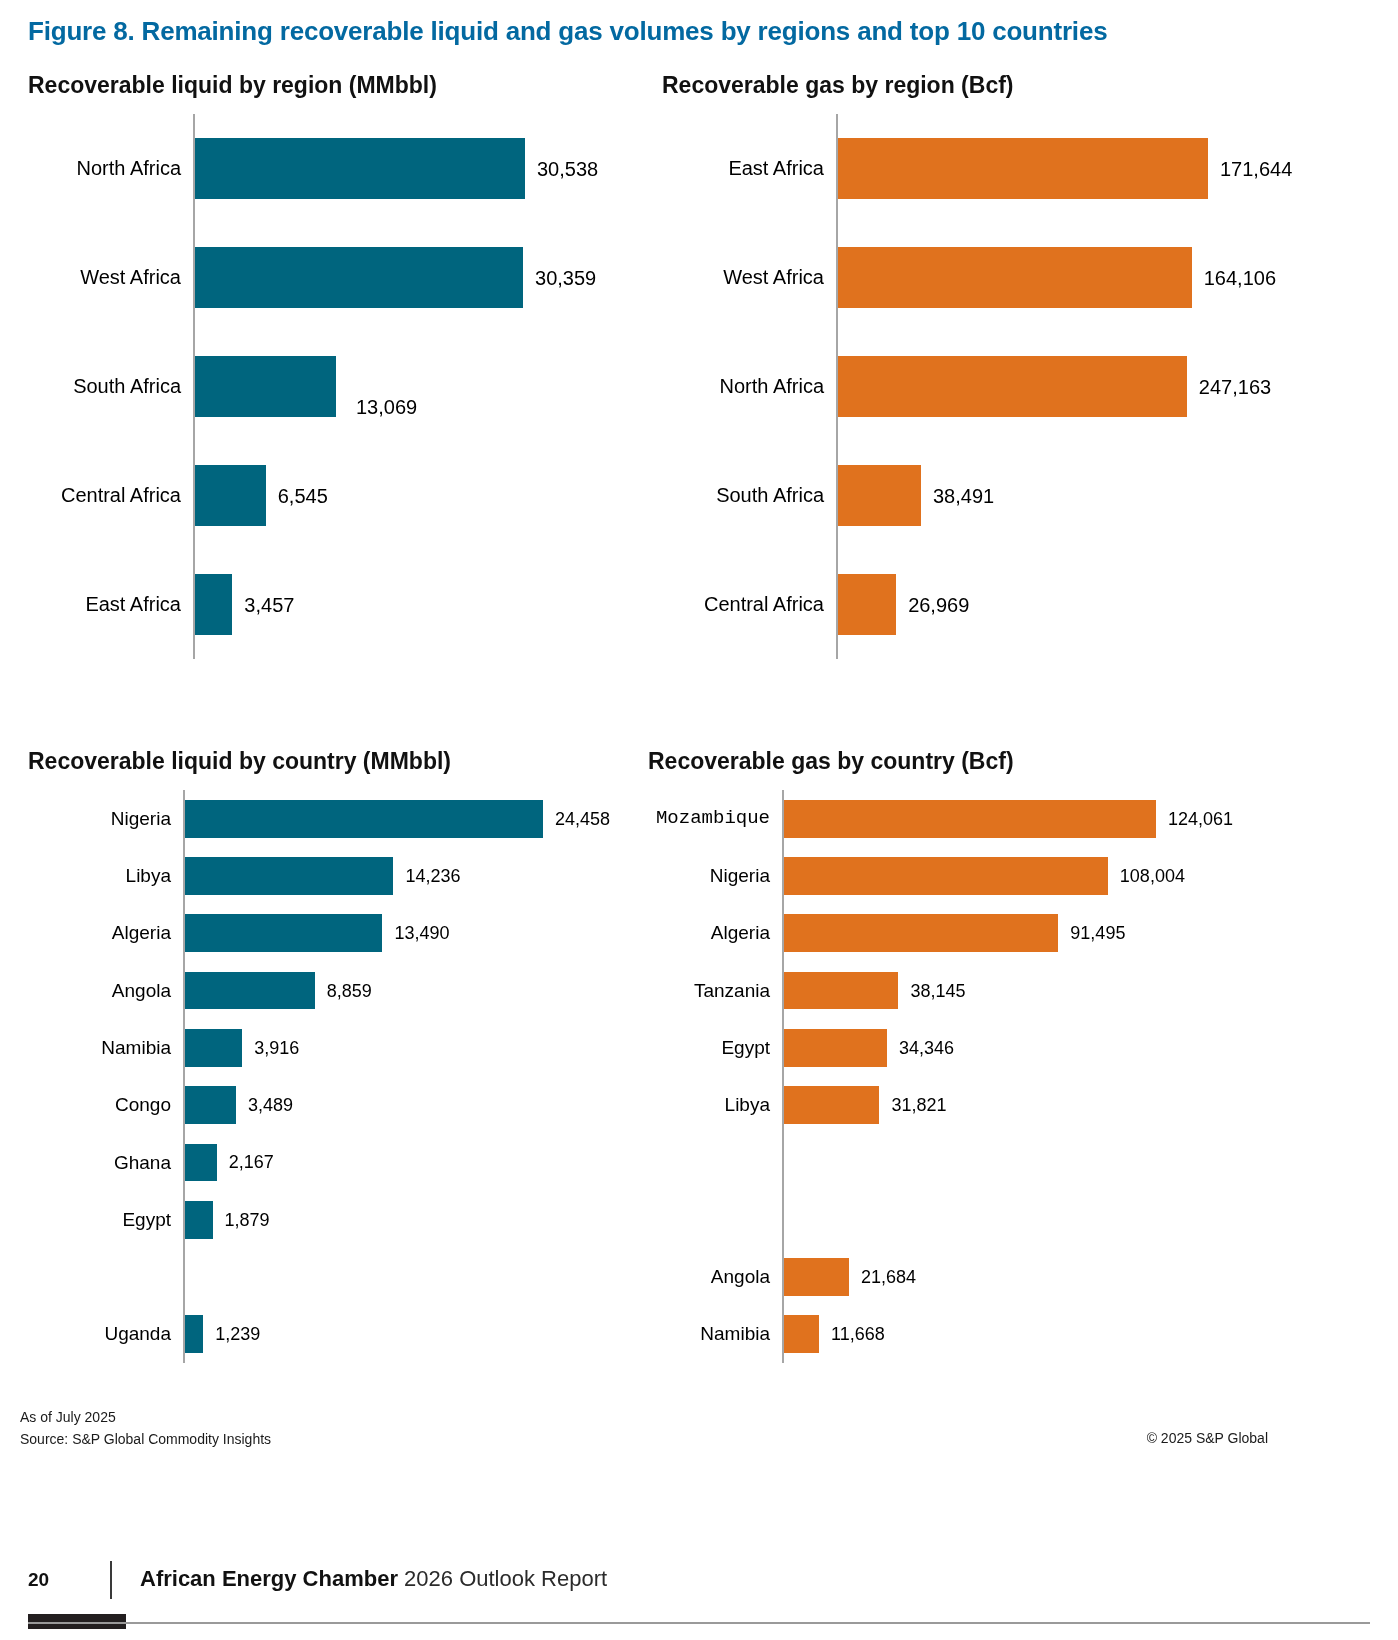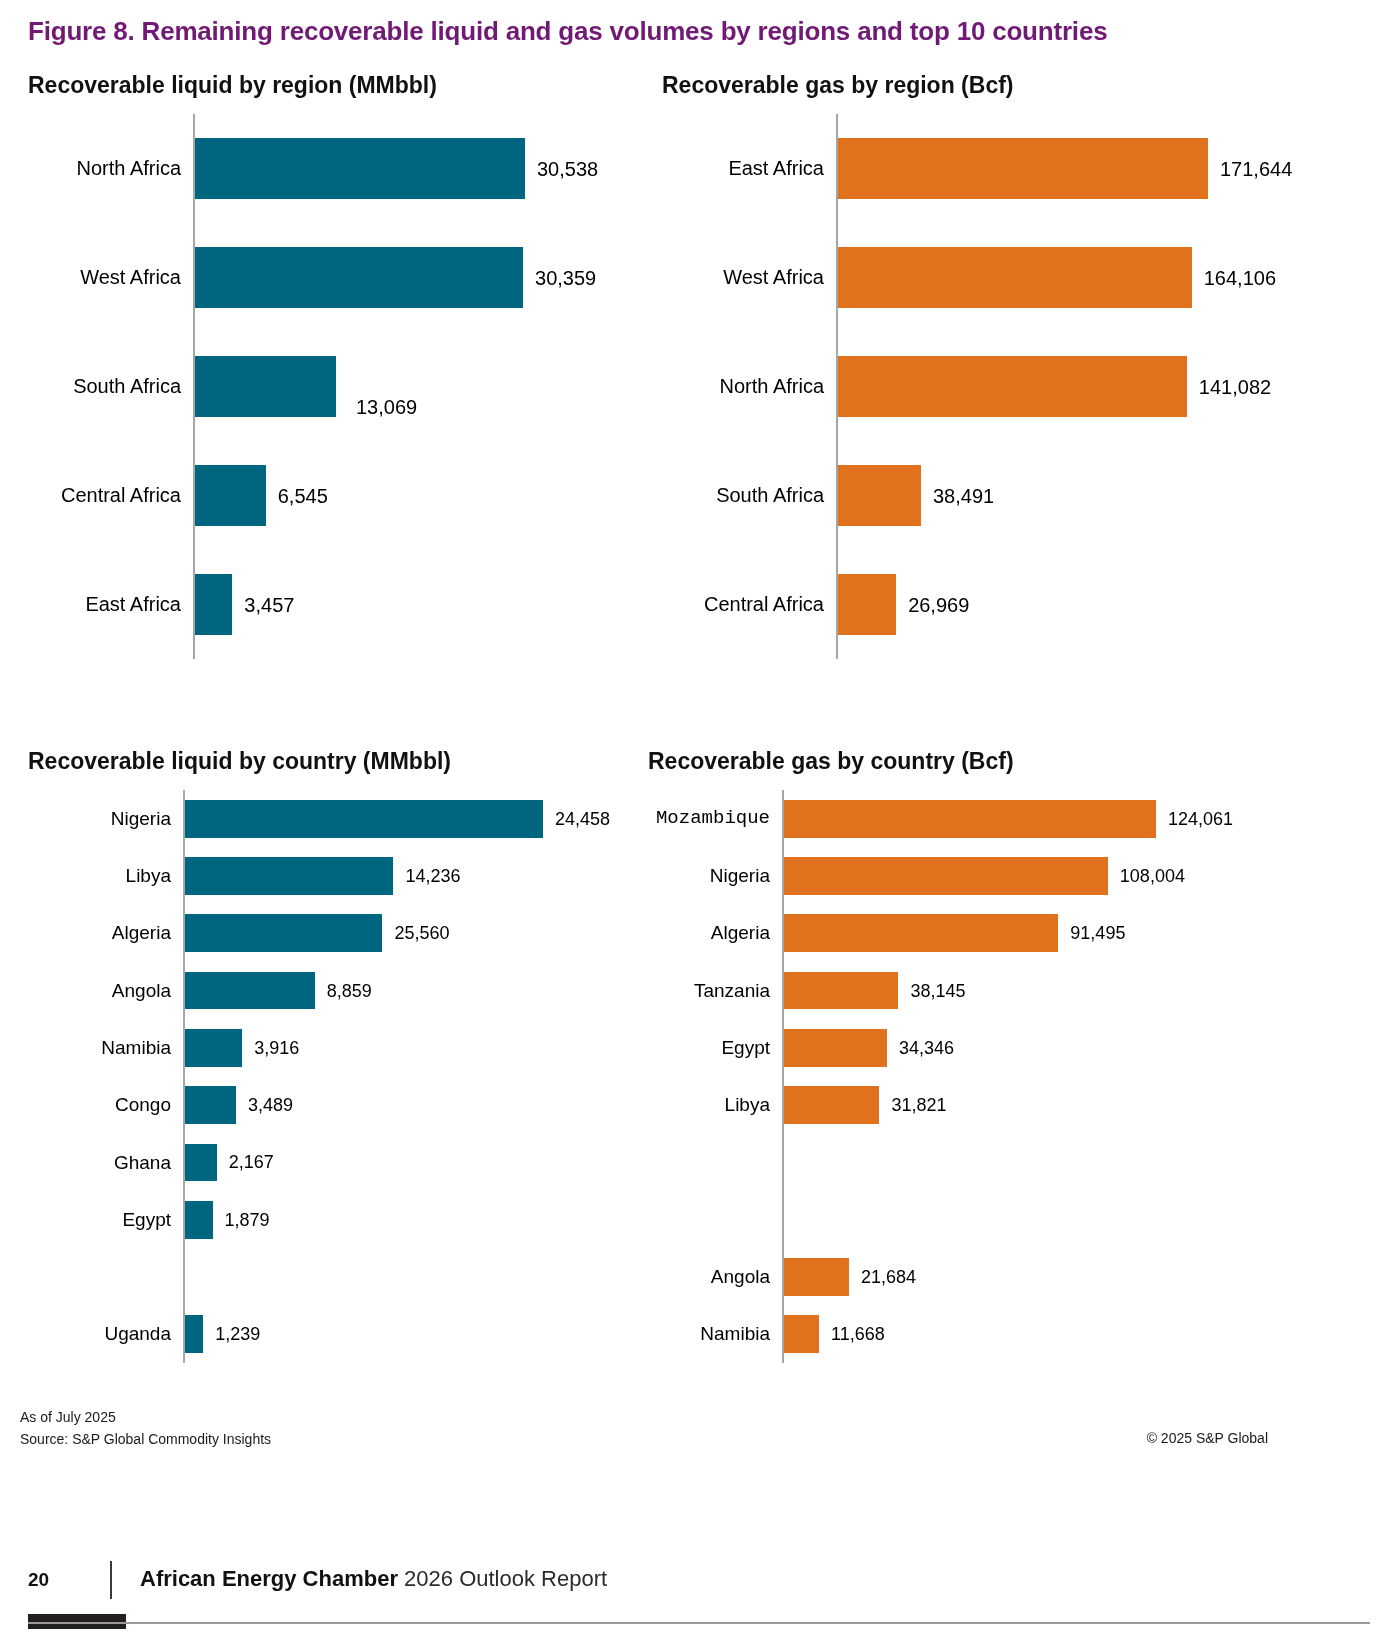--- a/index.html
+++ b/index.html
@@ -17,21 +17,21 @@
   }
 
   
   .fig-title {
     position: absolute;
     left: 28px;
     top: 16px;
     font-size: 26px;
     font-weight: bold;
     letter-spacing: -0.2px;
-    color: #701a75;
+    color: #0369a1;
     white-space: nowrap;
   }
 
   
   .panel { position: absolute; }
   .panel-title {
     position: absolute;
     left: 0;
     top: 0;
     font-size: 23px;
@@ -200,21 +200,21 @@
         <div class="val-label" style="left: 558px;">171,644</div>
       </div>
       <div class="bar-row" style="top: 109px; height: 109px;">
         <div class="cat-label" style="left: 0px; width: 162px;">West Africa</div>
         <div class="bar orange" style="background: rgb(224, 114, 30); left: 176px; width: 353.751px; top: 23.98px; height: 61.04px;"></div>
         <div class="val-label" style="left: 541.751px;">164,106</div>
       </div>
       <div class="bar-row" style="top: 218px; height: 109px;">
         <div class="cat-label" style="left: 0px; width: 162px;">North Africa</div>
         <div class="bar orange" style="background: rgb(224, 114, 30); left: 176px; width: 348.834px; top: 23.98px; height: 61.04px;"></div>
-        <div class="val-label" style="left: 536.834px;">141,082</div>
+        <div class="val-label" style="left: 536.834px;">247,163</div>
       </div>
       <div class="bar-row" style="top: 327px; height: 109px;">
         <div class="cat-label" style="left: 0px; width: 162px;">South Africa</div>
         <div class="bar orange" style="background: rgb(224, 114, 30); left: 176px; width: 82.9721px; top: 23.98px; height: 61.04px;"></div>
         <div class="val-label" style="left: 270.972px;">38,491</div>
       </div>
       <div class="bar-row" style="top: 436px; height: 109px;">
         <div class="cat-label" style="left: 0px; width: 162px;">Central Africa</div>
         <div class="bar orange" style="background: rgb(224, 114, 30); left: 176px; width: 58.135px; top: 23.98px; height: 61.04px;"></div>
         <div class="val-label" style="left: 246.135px;">26,969</div>
@@ -232,21 +232,21 @@
         <div class="val-label" style="left: 527px;">24,458</div>
       </div>
       <div class="bar-row" style="top: 57.3px; height: 57.3px;">
         <div class="cat-label" style="left: 0px; width: 143px;">Libya</div>
         <div class="bar teal" style="background: rgb(0, 101, 126); left: 157px; width: 208.377px; top: 9.741px; height: 37.818px;"></div>
         <div class="val-label" style="left: 377.377px;">14,236</div>
       </div>
       <div class="bar-row" style="top: 114.6px; height: 57.3px;">
         <div class="cat-label" style="left: 0px; width: 143px;">Algeria</div>
         <div class="bar teal" style="background: rgb(0, 101, 126); left: 157px; width: 197.458px; top: 9.741px; height: 37.818px;"></div>
-        <div class="val-label" style="left: 366.458px;">25,560</div>
+        <div class="val-label" style="left: 366.458px;">13,490</div>
       </div>
       <div class="bar-row" style="top: 171.9px; height: 57.3px;">
         <div class="cat-label" style="left: 0px; width: 143px;">Angola</div>
         <div class="bar teal" style="background: rgb(0, 101, 126); left: 157px; width: 129.672px; top: 9.741px; height: 37.818px;"></div>
         <div class="val-label" style="left: 298.672px;">8,859</div>
       </div>
       <div class="bar-row" style="top: 229.2px; height: 57.3px;">
         <div class="cat-label" style="left: 0px; width: 143px;">Namibia</div>
         <div class="bar teal" style="background: rgb(0, 101, 126); left: 157px; width: 57.3198px; top: 9.741px; height: 37.818px;"></div>
         <div class="val-label" style="left: 226.32px;">3,916</div>

